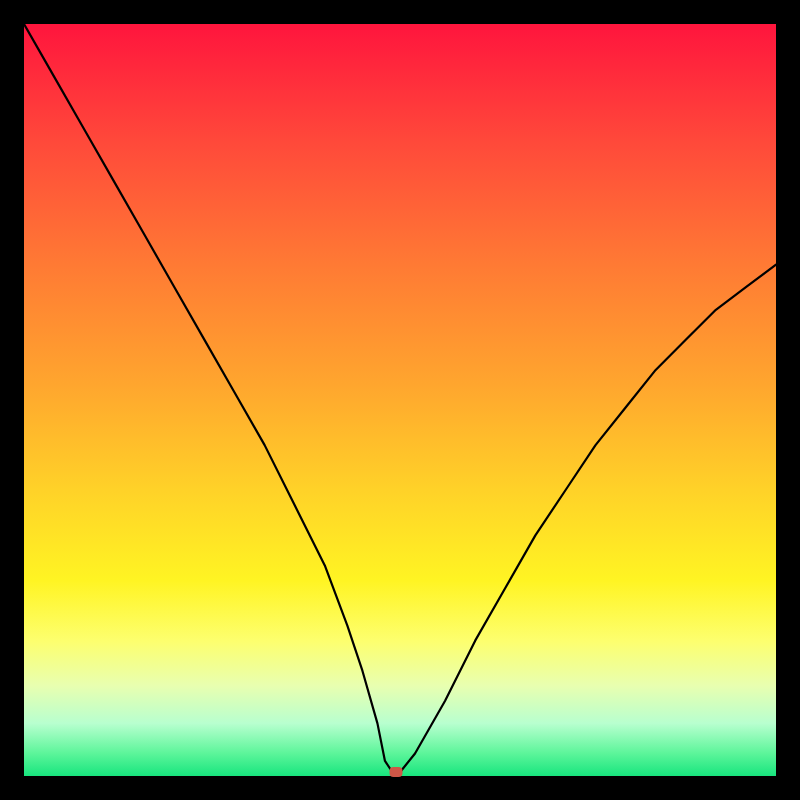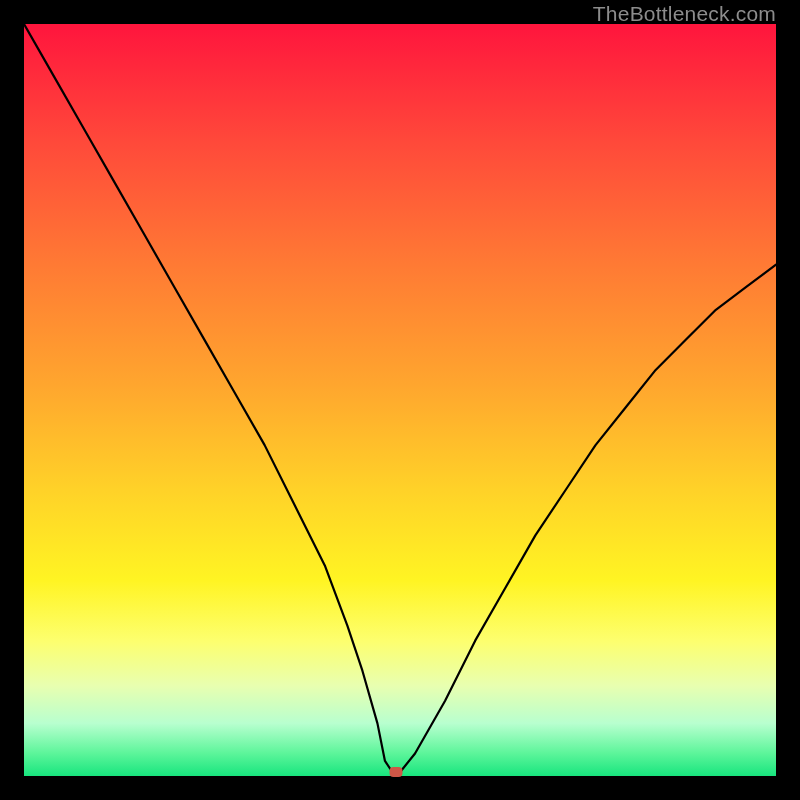--- a/index.html
+++ b/index.html
@@ -68,14 +68,13 @@
 
 <div class="frame">
 
   <div class="plot">
     <svg viewBox="0 0 100 100" preserveAspectRatio="none">
       <path id="curve-path" fill="none" stroke="#000" stroke-width="2.2" stroke-linejoin="round" stroke-linecap="round" vector-effect="non-scaling-stroke" d="M0.00 0.00 L4.00 7.00 L8.00 14.00 L12.00 21.00 L16.00 28.00 L20.00 35.00 L24.00 42.00 L28.00 49.00 L32.00 56.00 L36.00 64.00 L40.00 72.00 L43.00 80.00 L45.00 86.00 L47.00 93.00 L48.00 98.00 L49.00 99.50 L50.00 99.50 L52.00 97.00 L56.00 90.00 L60.00 82.00 L64.00 75.00 L68.00 68.00 L72.00 62.00 L76.00 56.00 L80.00 51.00 L84.00 46.00 L88.00 42.00 L92.00 38.00 L96.00 35.00 L100.00 32.00"></path>
     </svg>
     <div id="minpoint" class="minpoint" style="left: 372.24px; top: 748.24px;"></div>
   </div>
 
-  <div class="watermark">TheBottleneck.com</div>
 </div>
 
 </body></html>

